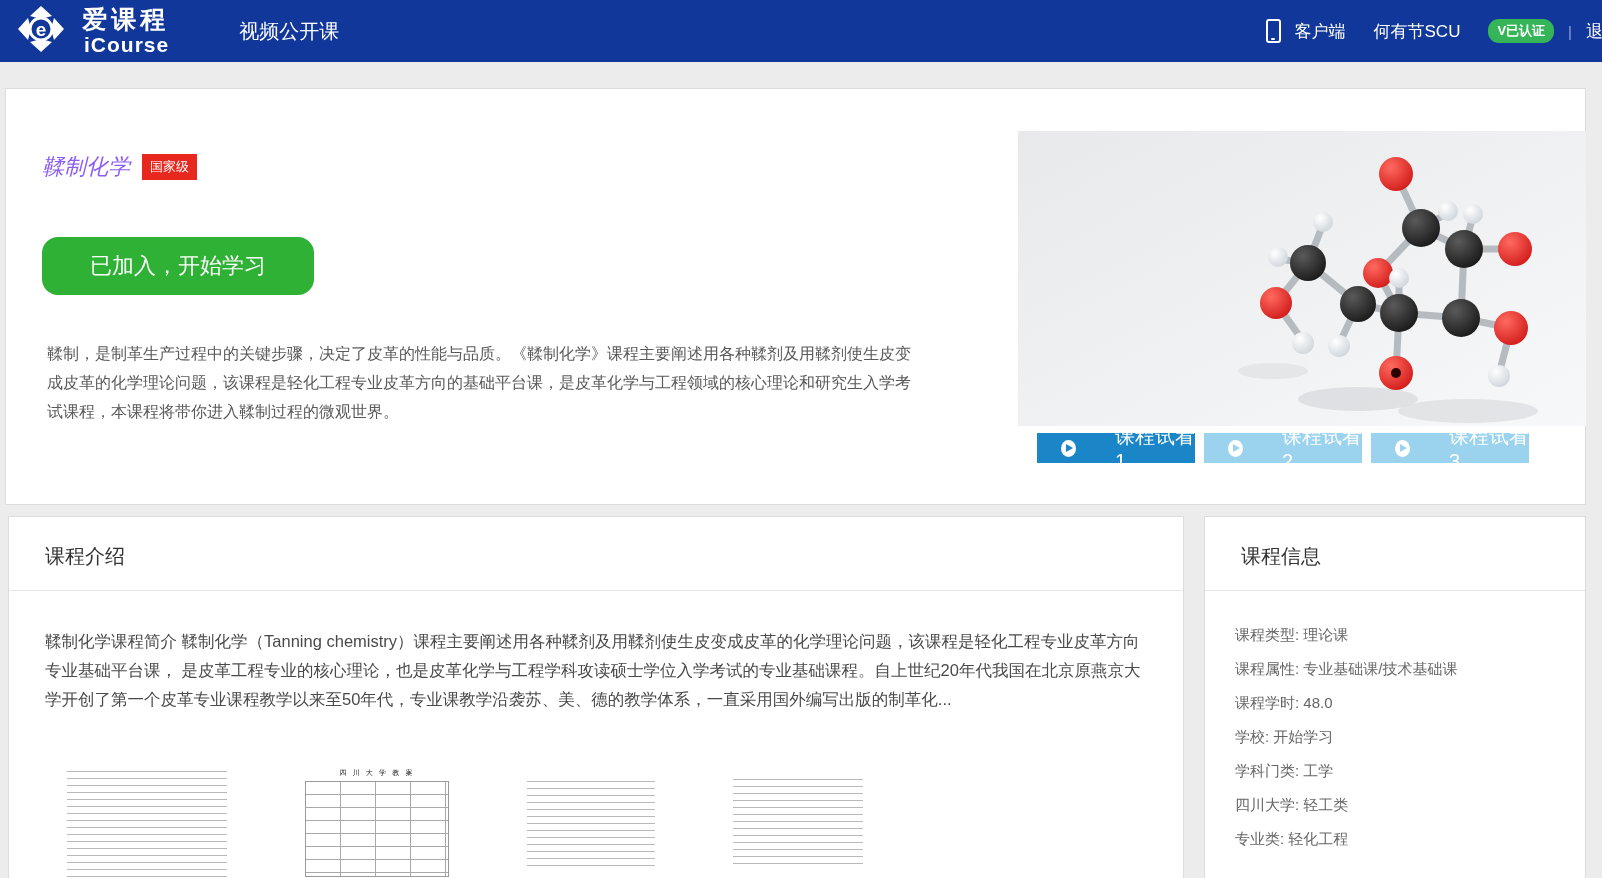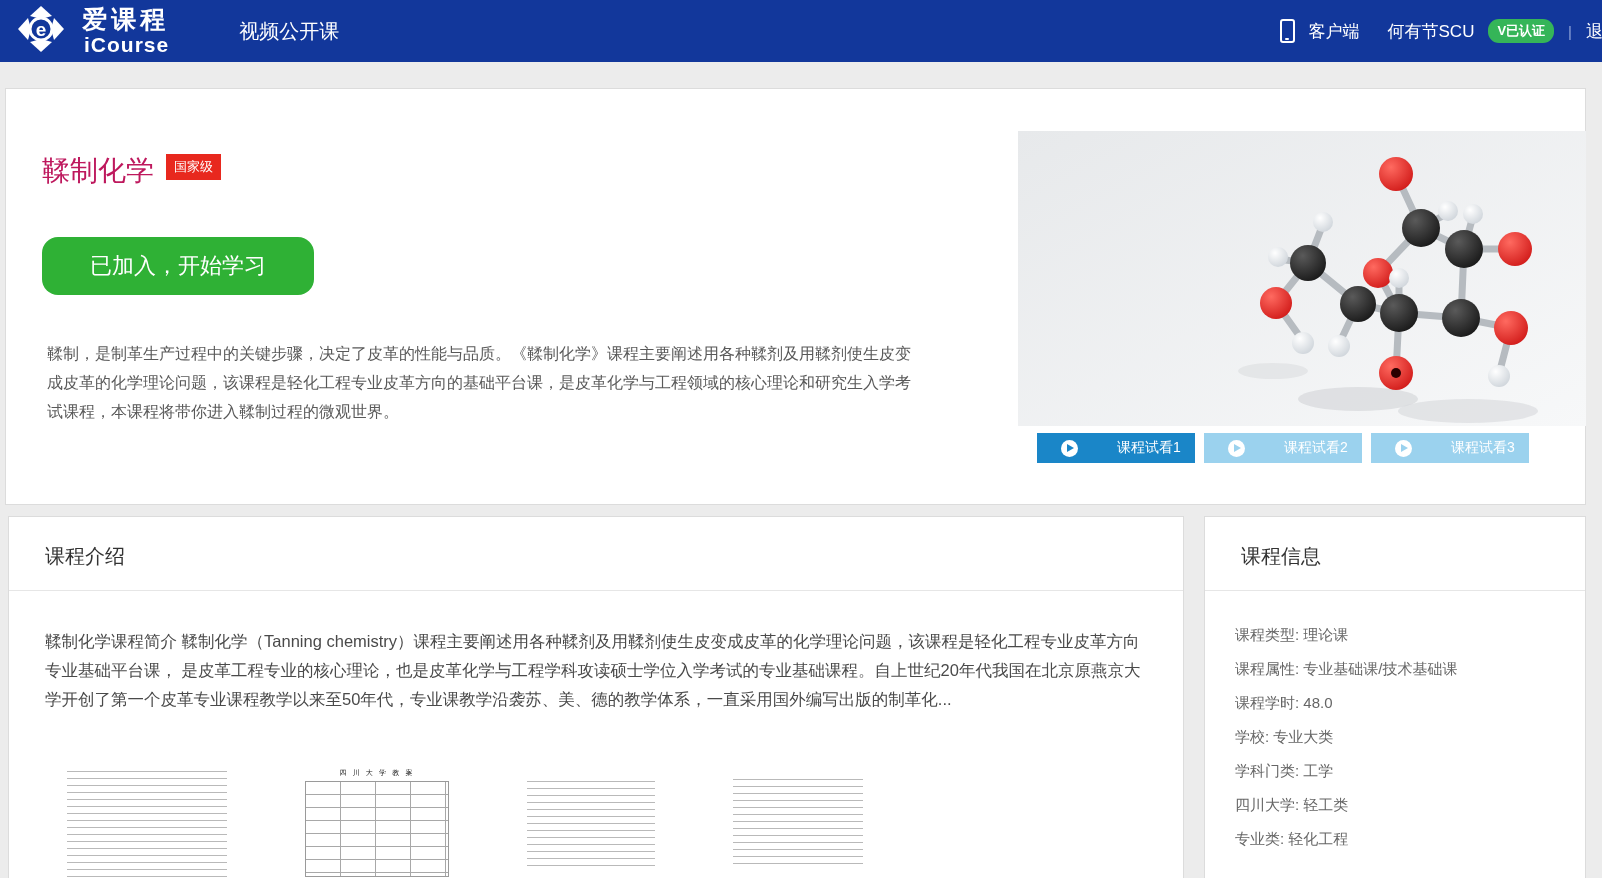--- a/index.html
+++ b/index.html
@@ -29,52 +29,52 @@
     position:absolute; right:-18px; top:0; height:62px;
     display:flex; align-items:center; gap:14px;
     color:#fff; font-size:17px; white-space:nowrap;
   }
   .phone-icon { width:15px; height:24px; border:2px solid #fff; border-radius:3px; position:relative; display:inline-block; }
   .phone-icon::after { content:''; position:absolute; left:50%; bottom:1px; transform:translateX(-50%); width:4px; height:2px; background:#fff; border-radius:1px; }
   .client-label { margin-right:14px; cursor:pointer; }
   .username { cursor:pointer; }
   .verified-badge {
     background:#35b558; color:#fff; font-size:13px; font-weight:bold;
-    padding:3px 9px; border-radius:11px; cursor:pointer;
+    padding:3px 9px; border-radius:11px; cursor:pointer;margin-left:14px;
   }
   .nav-divider { color:#8fa3d8; font-size:15px; }
   .logout { cursor:pointer; }
 
   
   .course-panel {
     position:absolute; left:5px; top:88px; width:1581px; height:417px;
     background:#fff; border:1px solid #dcdcdc;
   }
   .course-title-row { position:absolute; left:36px; top:63px; display:flex; align-items:flex-start; gap:12px; }
-  .course-title { font-size:28px; color:#be185d; }
+  .course-title { font-size:22px; color:#8b5cf6;font-style:italic; }
   .level-badge { background:#e8281e; color:#fff; font-size:13px; padding:4px 8px; margin-top:2px; }
   .join-button {
     position:absolute; left:36px; top:148px;
     width:272px; height:58px;
     background:#2fb135; border:none; border-radius:16px;
     color:#fff; font-size:22px; cursor:pointer;
     font-family:inherit;
   }
   .course-desc {
     position:absolute; left:41px; top:250px; width:878px;
     font-size:16px; color:#595959; line-height:29px;
   }
   .media-col { position:absolute; left:1012px; top:42px; width:568px; }
   .molecule-img { width:568px; height:295px; display:block; }
   .preview-tabs { display:flex; gap:9px; margin-top:7px; padding-left:19px; width:514px; }
   .preview-tab {
     flex:0 0 158px; height:30px;
     display:flex; align-items:center; justify-content:flex-start;
     gap:39px; padding-left:24px;
-    font-size:14px; color:#fff; cursor:pointer;
+    font-size:20px; color:#fff; cursor:pointer;
   }
   .preview-tab.active { background:#1a86c8; }
   .preview-tab.inactive { background:#9bd2ee; }
   .play-circle { width:17px; height:17px; border-radius:50%; background:#fff; display:inline-flex; align-items:center; justify-content:center; }
   .play-circle::after { content:''; display:block; margin-left:2px; border-top:4.5px solid transparent; border-bottom:4.5px solid transparent; }
   .preview-tab.active .play-circle::after { border-left:7px solid #1a86c8; }
   .preview-tab.inactive .play-circle::after { border-left:7px solid #9bd2ee; }
 
   
   .intro-panel {
@@ -264,18 +264,18 @@
     </div>
   </div>
 </div>
 
 <div class="info-panel">
   <div class="panel-heading">课程信息</div>
   <ul class="info-list">
     <li>课程类型: 理论课</li>
     <li>课程属性: 专业基础课/技术基础课</li>
     <li>课程学时: 48.0</li>
-    <li>学校: 专业大类</li>
+    <li>学校: 开始学习</li>
     <li>学科门类: 工学</li>
     <li>四川大学: 轻工类</li>
     <li>专业类: 轻化工程</li>
   </ul>
 </div>
 
 </body></html>

